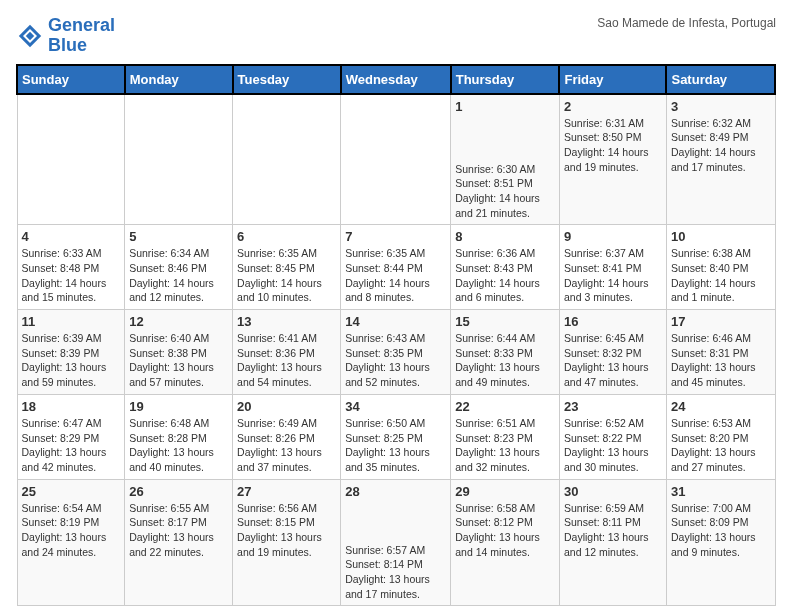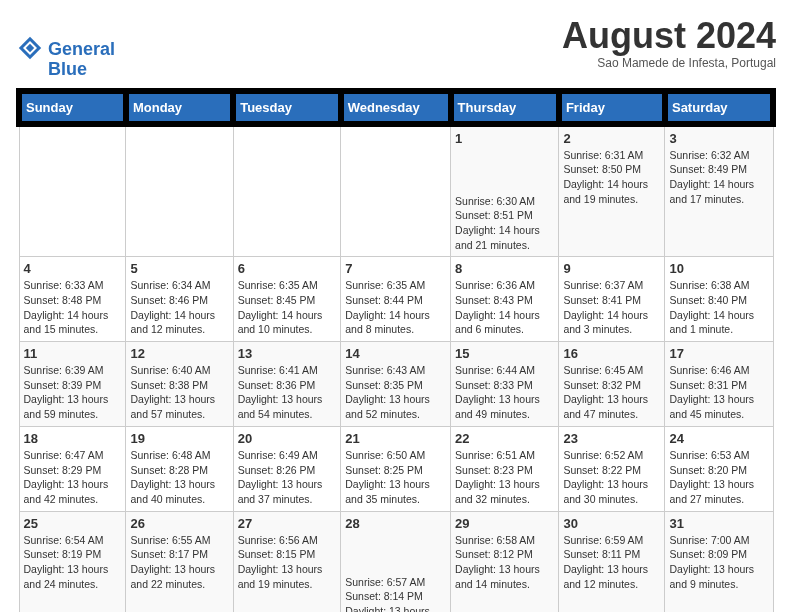--- a/index.html
+++ b/index.html
@@ -19,21 +19,20 @@
     .logo {
       display: flex;
       align-items: center;
       gap: 4px;
     }
     .logo-text {
       font-size: 18px;
       font-weight: bold;
       color: #333;
       line-height: 1.1;
-      margin-top: 24px;
     }
     .logo-text span {
       color: #2a6ebb;
     }
     .logo-icon {
       width: 28px;
       height: 28px;
     }
     .title-area {
       text-align: right;
@@ -53,21 +52,21 @@
       border-collapse: collapse;
       font-size: 11px;
     }
     thead th {
       background-color: #2a6ebb;
       color: #fff;
       padding: 6px 4px;
       text-align: left;
       font-size: 13px;
       font-weight: bold;
-      border: 6px solid #000000;
+      border: 2px solid #000000;
     }
     tbody td {
       border: 1px solid #ccc;
       vertical-align: top;
       padding: 4px;
       width: 113px;
       min-height: 80px;
       background: #fff;
     }
     tbody tr:nth-child(odd) td {
@@ -111,21 +110,20 @@
       <polygon points="20,4 36,20 20,36 4,20" fill="#2a6ebb"></polygon>
       <polygon points="20,10 30,20 20,30 10,20" fill="#fff"></polygon>
       <polygon points="20,14 26,20 20,26 14,20" fill="#2a6ebb"></polygon>
     </svg>
     <div class="logo-text">
       <div><span>General</span></div>
       <div style="color:#2a6ebb;">Blue</div>
     </div>
   </div>
   <div class="title-area">
-    <div class="calendar-title">August 2024</div>
     <div class="calendar-subtitle">Sao Mamede de Infesta, Portugal</div>
   </div>
 </div>
 
 <table>
   <thead>
     <tr id="header-row">
         <th>Sunday</th>
         <th>Monday</th>
         <th>Tuesday</th>
@@ -261,21 +259,21 @@
 Sunset: 8:28 PM
 Daylight: 13 hours and 40 minutes.</div>
         </td>
         <td>
           <div class="day-number">20</div>
           <div class="day-info" style="white-space: pre-line;">Sunrise: 6:49 AM
 Sunset: 8:26 PM
 Daylight: 13 hours and 37 minutes.</div>
         </td>
         <td>
-          <div class="day-number">21</div>
+          <div class="day-number">34</div>
           <div class="day-info" style="white-space: pre-line;">Sunrise: 6:50 AM
 Sunset: 8:25 PM
 Daylight: 13 hours and 35 minutes.</div>
         </td>
         <td>
           <div class="day-number">22</div>
           <div class="day-info" style="white-space: pre-line;">Sunrise: 6:51 AM
 Sunset: 8:23 PM
 Daylight: 13 hours and 32 minutes.</div>
         </td>

